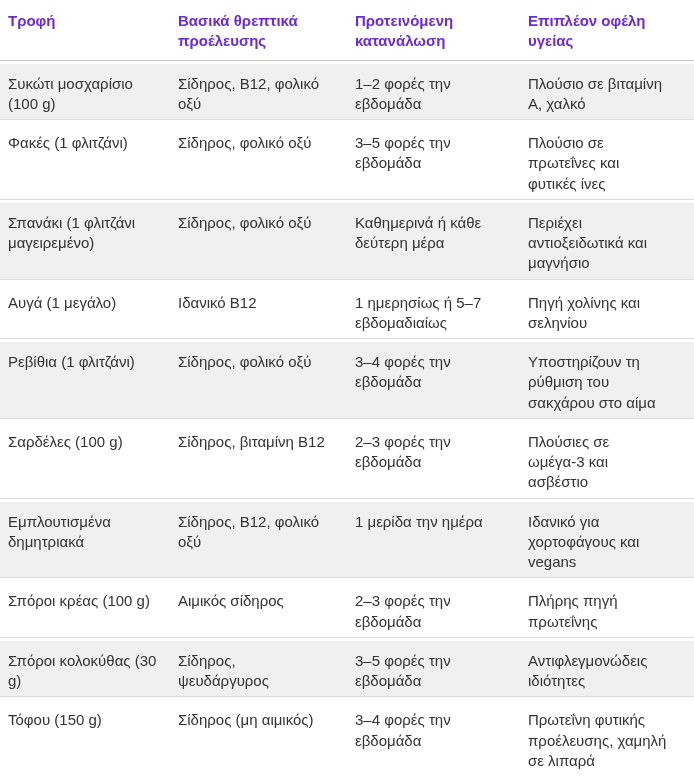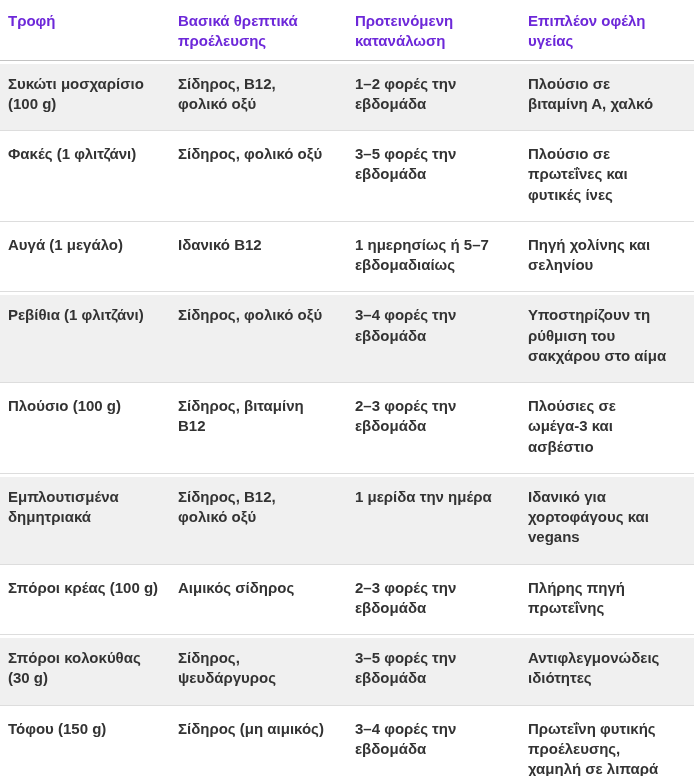--- a/index.html
+++ b/index.html
@@ -33,24 +33,24 @@
     color: #6d28d9;
     line-height: 1.35;
     padding: 8px 16px 8px 8px;
     border-bottom: 1px solid #c3c3c3;
     background: #ffffff;
   }
   td {
     text-align: left;
     vertical-align: top;
     font-size: 15px;
-    font-weight: 700;
+    font-weight: 400;
     color: #333333;
     line-height: 1.35;
-    padding: 10px 16px 16px 8px;
+    padding: 10px 16px 5px 8px;
     border-bottom: 1px solid #dddddd;
     background: #ffffff;
   }
   
   th.col-1, td.col-1 { padding-right: 6px; }
   th.col-2, td.col-2 { padding-right: 18px; }
   th.col-3, td.col-3 { padding-right: 22px; }
   th.col-4, td.col-4 { padding-right: 26px; }
 
   tr.row-alt td { background: #f0f0f0; }
@@ -80,34 +80,40 @@
         <td class="col-2">Σίδηρος, B12, φολικό οξύ</td>
         <td class="col-3">1–2 φορές την εβδομάδα</td>
         <td class="col-4">Πλούσιο σε βιταμίνη Α, χαλκό</td>
       </tr>
       <tr>
         <td class="col-1">Φακές (1 φλιτζάνι)</td>
         <td class="col-2">Σίδηρος, φολικό οξύ</td>
         <td class="col-3">3–5 φορές την εβδομάδα</td>
         <td class="col-4">Πλούσιο σε πρωτεΐνες και φυτικές ίνες</td>
       </tr>
+      <tr class="row-alt">
+        <td class="col-1">Σπανάκι (1 φλιτζάνι μαγειρεμένο)</td>
+        <td class="col-2">Σίδηρος, φολικό οξύ</td>
+        <td class="col-3">Καθημερινά ή κάθε δεύτερη μέρα</td>
+        <td class="col-4">Περιέχει αντιοξειδωτικά και μαγνήσιο</td>
+      </tr>
       <tr>
         <td class="col-1">Αυγά (1 μεγάλο)</td>
         <td class="col-2">Ιδανικό B12</td>
         <td class="col-3">1 ημερησίως ή 5–7 εβδομαδιαίως</td>
         <td class="col-4">Πηγή χολίνης και σεληνίου</td>
       </tr>
       <tr class="row-alt">
         <td class="col-1">Ρεβίθια (1 φλιτζάνι)</td>
         <td class="col-2">Σίδηρος, φολικό οξύ</td>
         <td class="col-3">3–4 φορές την εβδομάδα</td>
         <td class="col-4">Υποστηρίζουν τη ρύθμιση του σακχάρου στο αίμα</td>
       </tr>
       <tr>
-        <td class="col-1">Πλούσιο (100 g)</td>
+        <td class="col-1">Σαρδέλες (100 g)</td>
         <td class="col-2">Σίδηρος, βιταμίνη B12</td>
         <td class="col-3">2–3 φορές την εβδομάδα</td>
         <td class="col-4">Πλούσιες σε ωμέγα-3 και ασβέστιο</td>
       </tr>
       <tr class="row-alt">
         <td class="col-1">Εμπλουτισμένα δημητριακά</td>
         <td class="col-2">Σίδηρος, B12, φολικό οξύ</td>
         <td class="col-3">1 μερίδα την ημέρα</td>
         <td class="col-4">Ιδανικό για χορτοφάγους και vegans</td>
       </tr>

